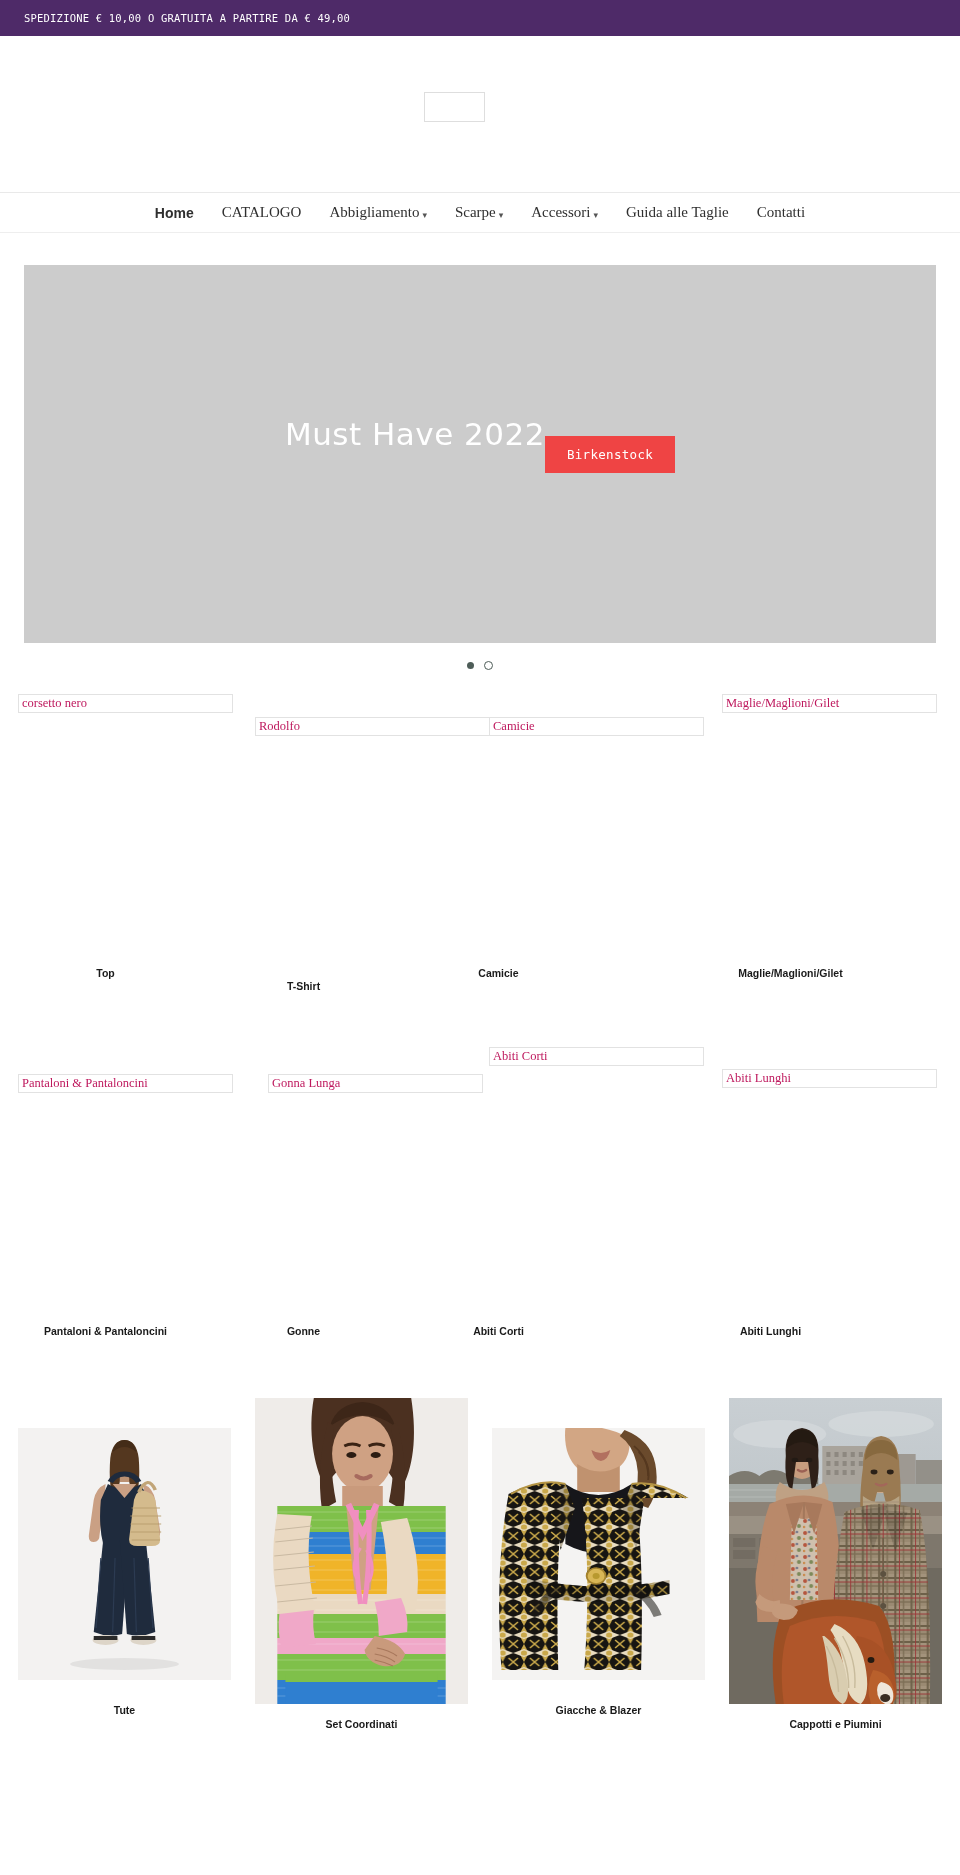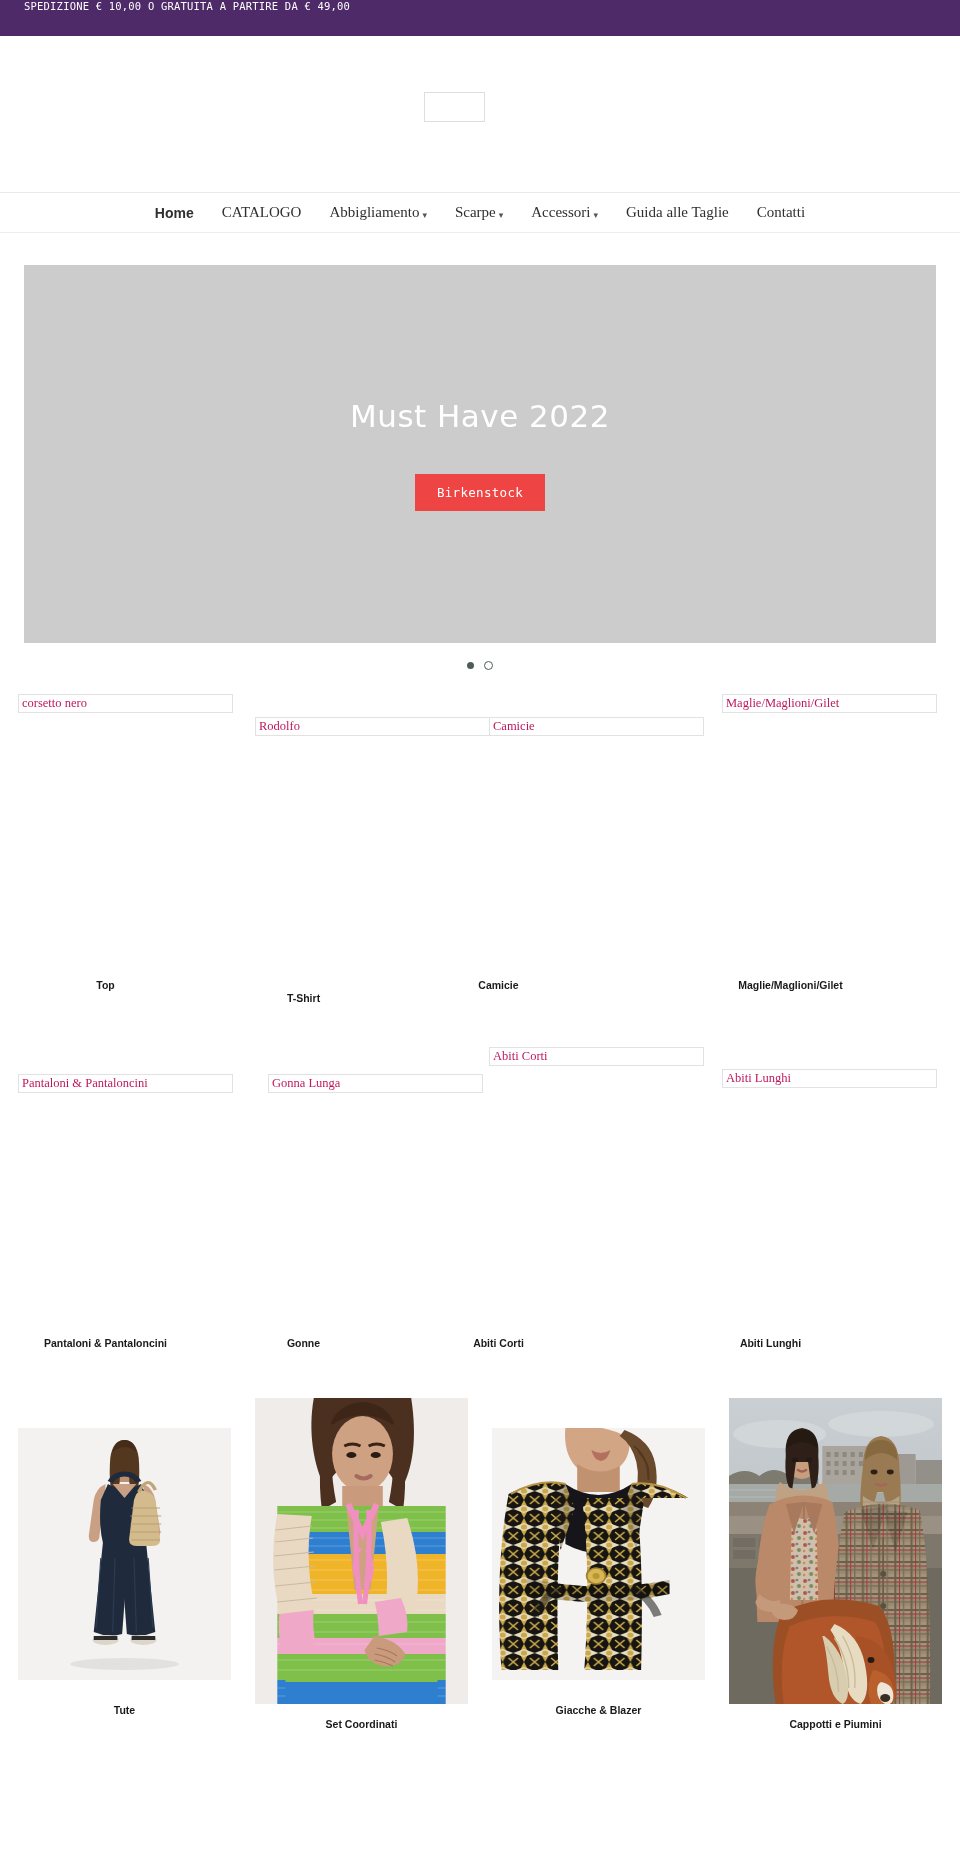--- a/index.html
+++ b/index.html
@@ -10,21 +10,21 @@
     font-family: "Liberation Serif", serif;
     color: #3d3d3d;
     -webkit-font-smoothing: antialiased;
   }
 
   
   .topbar {
     background: #4e2a68;
     height: 36px;
     display: flex;
-    align-items: flex-start;
+    align-items: center;
     padding: 0 24px 0 24px;
     position: relative;
   }
   .topbar-message {
     color: #ffffff;
     font-family: "DejaVu Sans Mono", monospace;
     font-size: 10.5px;
     letter-spacing: 0.2px;
     white-space: nowrap;
     flex: 0 0 auto;
@@ -141,21 +141,21 @@
   }
 
   
   .hero-outer { padding: 32px 24px 0 24px; }
   .hero {
     width: 912px;
     height: 378px;
     background: #cccccc;
     position: relative;
     display: flex;
-    flex-direction: column;
+    flex-direction: row;
     align-items: center;
     justify-content: center;
   }
   .hero-title {
     color: #ffffff;
     font-family: "DejaVu Sans", sans-serif;
     font-size: 31px;
     font-weight: normal;
     letter-spacing: 0.5px;
     margin: 0 0 40px 0;
@@ -204,21 +204,20 @@
     font-size: 12.5px;
     color: #be185d;
     white-space: nowrap;
   }
   .cat-label {
     font-family: "Liberation Sans", sans-serif;
     font-size: 10.5px;
     font-weight: bold;
     color: #1a1a1a;
     text-align: center;
-    margin-top: 12px;
   }
 
   
   .row1 { height: 360px; position: relative; }
   .row1 .slot { position: absolute; }
 
   .row2 { height: 350px; position: relative; }
   .row2 .slot { position: absolute; }
 
   

